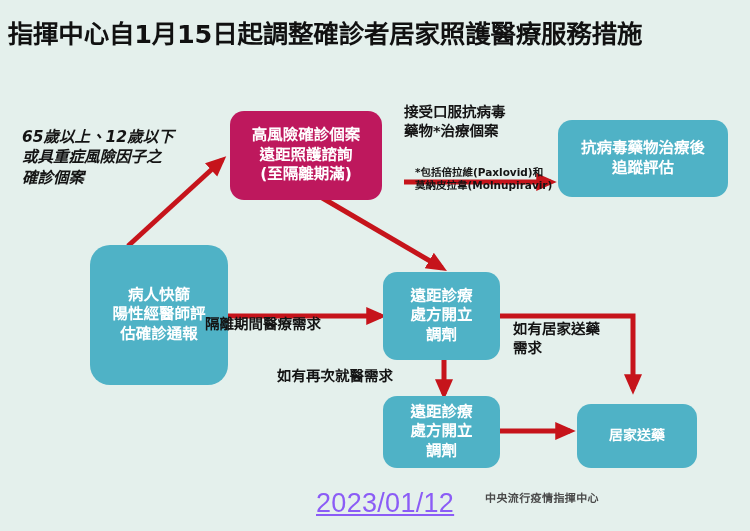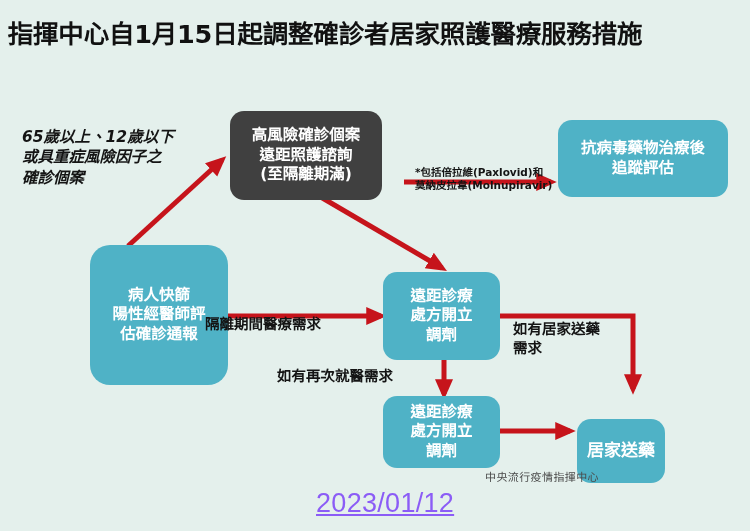--- a/index.html
+++ b/index.html
@@ -24,21 +24,21 @@
 
   
   .node{
     position:absolute;box-sizing:border-box;
     display:flex;align-items:center;justify-content:center;
     text-align:center;color:#ffffff;font-weight:bold;
     line-height:1.26;border-radius:14px;
     font-family:"DejaVu Sans","Liberation Sans",sans-serif;
   }
   .node.teal{background:#4fb2c6;}
-  .node.red{background:#404040;}
+  .node.red{background:#be185d;}
   .node .lbl{white-space:pre-line;display:block;}
 
   
   .plain{
     position:absolute;color:#141414;font-weight:bold;
     line-height:1.32;white-space:pre-line;
     font-family:"DejaVu Sans","Liberation Sans",sans-serif;
   }
   .footnote{
     position:absolute;color:#141414;font-weight:bold;
@@ -51,22 +51,22 @@
   #arrows{position:absolute;left:0;top:0;width:750px;height:531px;}
 
   
   .footer-date{
     position:absolute;left:316px;top:488px;
     font-size:27px;color:#8b5cf6;letter-spacing:0.3px;
     font-family:"Liberation Sans","DejaVu Sans",sans-serif;
     text-decoration:underline;
   }
   .footer-org{
-    position:absolute;left:485px;top:468px;
-    font-size:11px;color:#4a4a4a;font-weight:normal;letter-spacing:0.4px;
+    position:absolute;left:485px;top:489px;
+    font-size:11px;color:#4a4a4a;font-weight:bold;letter-spacing:0.4px;
     font-family:"DejaVu Sans","Liberation Sans",sans-serif;
   }
 </style>
 </head>
 <body>
 
 <div id="canvas">
 
   <div class="title-bar">
     <div class="title-text">指揮中心自1月15日起調整確診者居家照護醫療服務措施</div>
@@ -99,20 +99,22 @@
   <div class="plain" style="left:22px;top:127px;width:200px;font-size:15.5px;font-style:italic;">65歲以上、12歲以下
 或具重症風險因子之
 確診個案</div>
 
   <div class="node red" style="left:230px;top:111px;width:152px;height:89px;font-size:15.5px;">
     <span class="lbl">高風險確診個案
 遠距照護諮詢
 (至隔離期滿)</span>
   </div>
 
+  <div class="plain" style="left:404px;top:103px;width:150px;font-size:14.5px;">接受口服抗病毒
+藥物*治療個案</div>
   <div class="footnote" style="left:404px;top:166px;width:160px;">*包括倍拉維(Paxlovid)和
 莫納皮拉韋(Molnupiravir)</div>
 
   <div class="node teal" style="left:558px;top:120px;width:170px;height:77px;font-size:15.5px;">
     <span class="lbl">抗病毒藥物治療後
 追蹤評估</span>
   </div>
 
   <div class="node teal" style="left:62px;top:245px;width:138px;height:140px;font-size:15.5px;border-radius:20px;margin-left:28px;">
     <span class="lbl">病人快篩
@@ -132,20 +134,20 @@
 
   <div class="plain" style="left:513px;top:320px;width:120px;font-size:14.5px;">如有居家送藥
 需求</div>
 
   <div class="node teal" style="left:383px;top:396px;width:117px;height:72px;font-size:15.5px;">
     <span class="lbl">遠距診療
 處方開立
 調劑</span>
   </div>
 
-  <div class="node teal" style="left:577px;top:419px;width:88px;height:64px;font-size:17px;">
+  <div class="node teal" style="left:577px;top:404px;width:120px;height:64px;font-size:14px;">
     <span class="lbl">居家送藥</span>
   </div>
 
   <div class="footer-date">2023/01/12</div>
   <div class="footer-org">中央流行疫情指揮中心</div>
 
 </div>
 
 </body></html>

